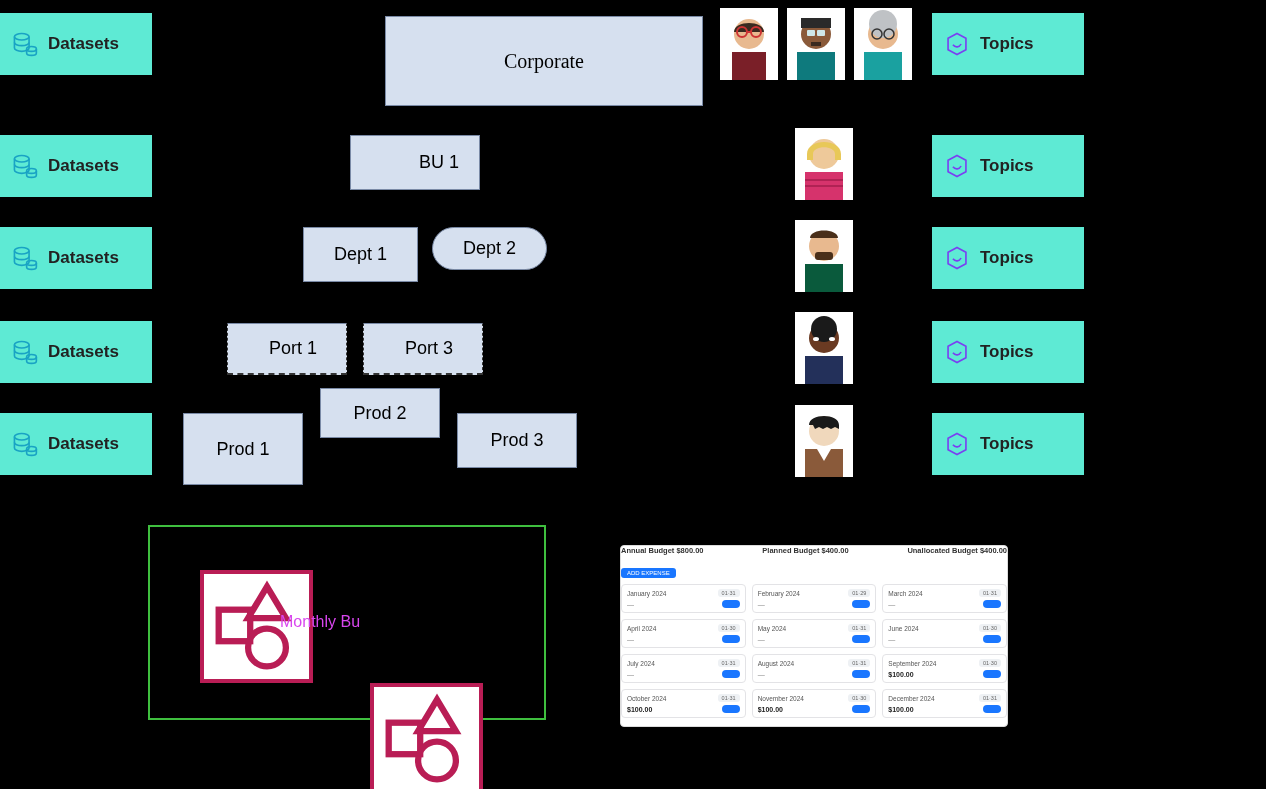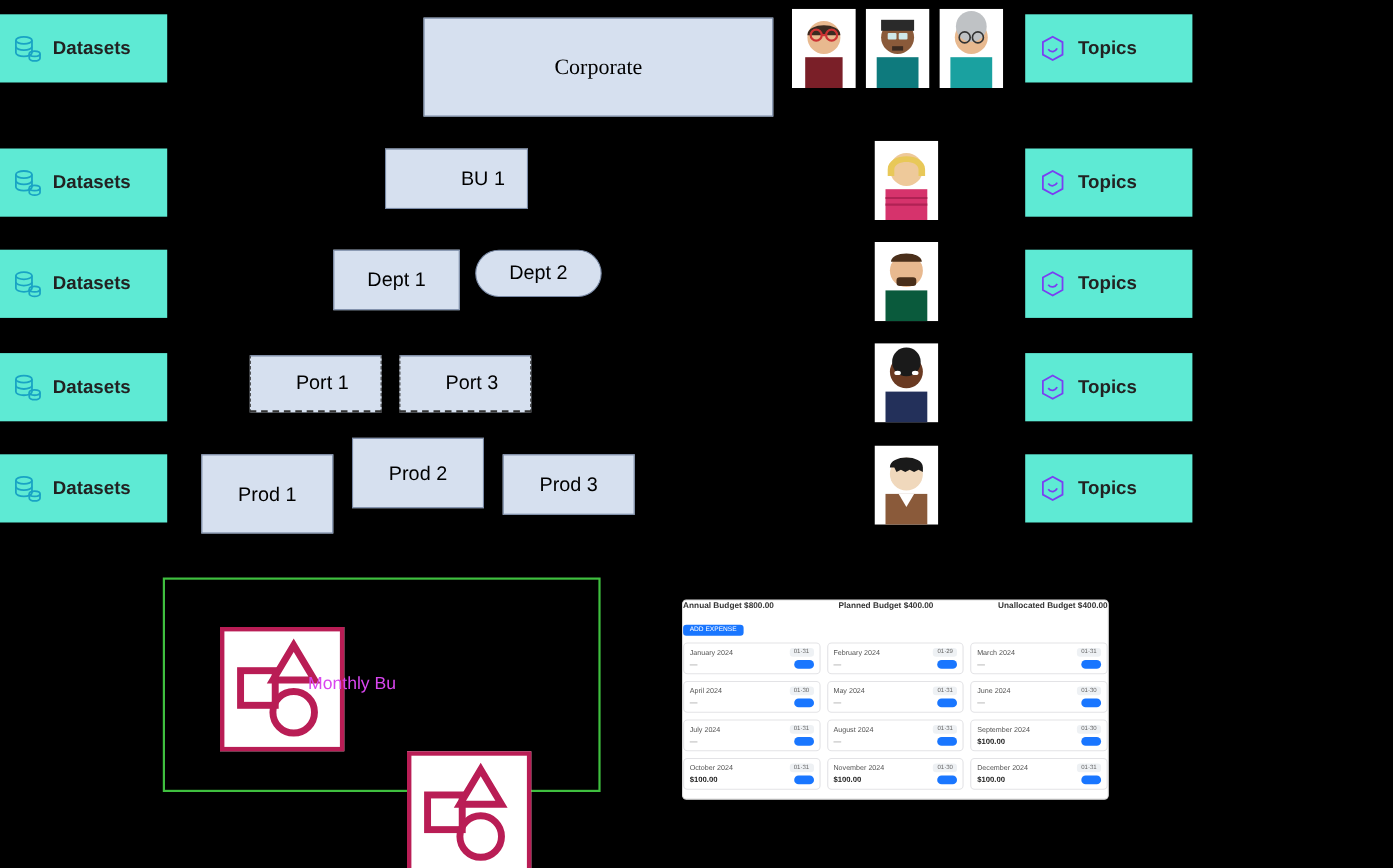--- a/index.html
+++ b/index.html
@@ -151,21 +151,21 @@
   <span class="label">Topics</span>
 </div>
 
 <div class="abs hbox big" style="left:385px;top:16px;width:318px;height:90px;">Corporate</div>
 <div class="abs hbox" style="left:350px;top:135px;width:130px;height:55px;padding-left:48px;">BU 1</div>
 <div class="abs hbox" style="left:303px;top:227px;width:115px;height:55px;">Dept 1</div>
 <div class="abs hbox" style="left:432px;top:227px;width:115px;height:43px;border-radius:23px;">Dept 2</div>
 <div class="abs port-box" style="left:227px;top:323px;width:120px;height:52px;">Port 1</div>
 <div class="abs port-box" style="left:363px;top:323px;width:120px;height:52px;">Port 3</div>
 <div class="abs hbox" style="left:183px;top:413px;width:120px;height:72px;">Prod 1</div>
-<div class="abs hbox" style="left:320px;top:398px;width:120px;height:64px;">Prod 2</div>
+<div class="abs hbox" style="left:320px;top:388px;width:120px;height:50px;">Prod 2</div>
 <div class="abs hbox" style="left:457px;top:413px;width:120px;height:55px;">Prod 3</div>
 
 <div class="abs avatar" style="left:720px;top:8px;">
   <svg viewBox="0 0 58 72">
         <rect width="58" height="72" fill="#fff"></rect>
         <rect x="12" y="44" width="34" height="28" fill="#7a1f28"></rect>
         <circle cx="29" cy="26" r="15" fill="#e8b98f"></circle>
         <path d="M14 24c0-12 30-12 30 0" fill="#3a2a20"></path>
         <circle cx="22" cy="24" r="5" fill="none" stroke="#c33" stroke-width="2"></circle>
         <circle cx="36" cy="24" r="5" fill="none" stroke="#c33" stroke-width="2"></circle>

